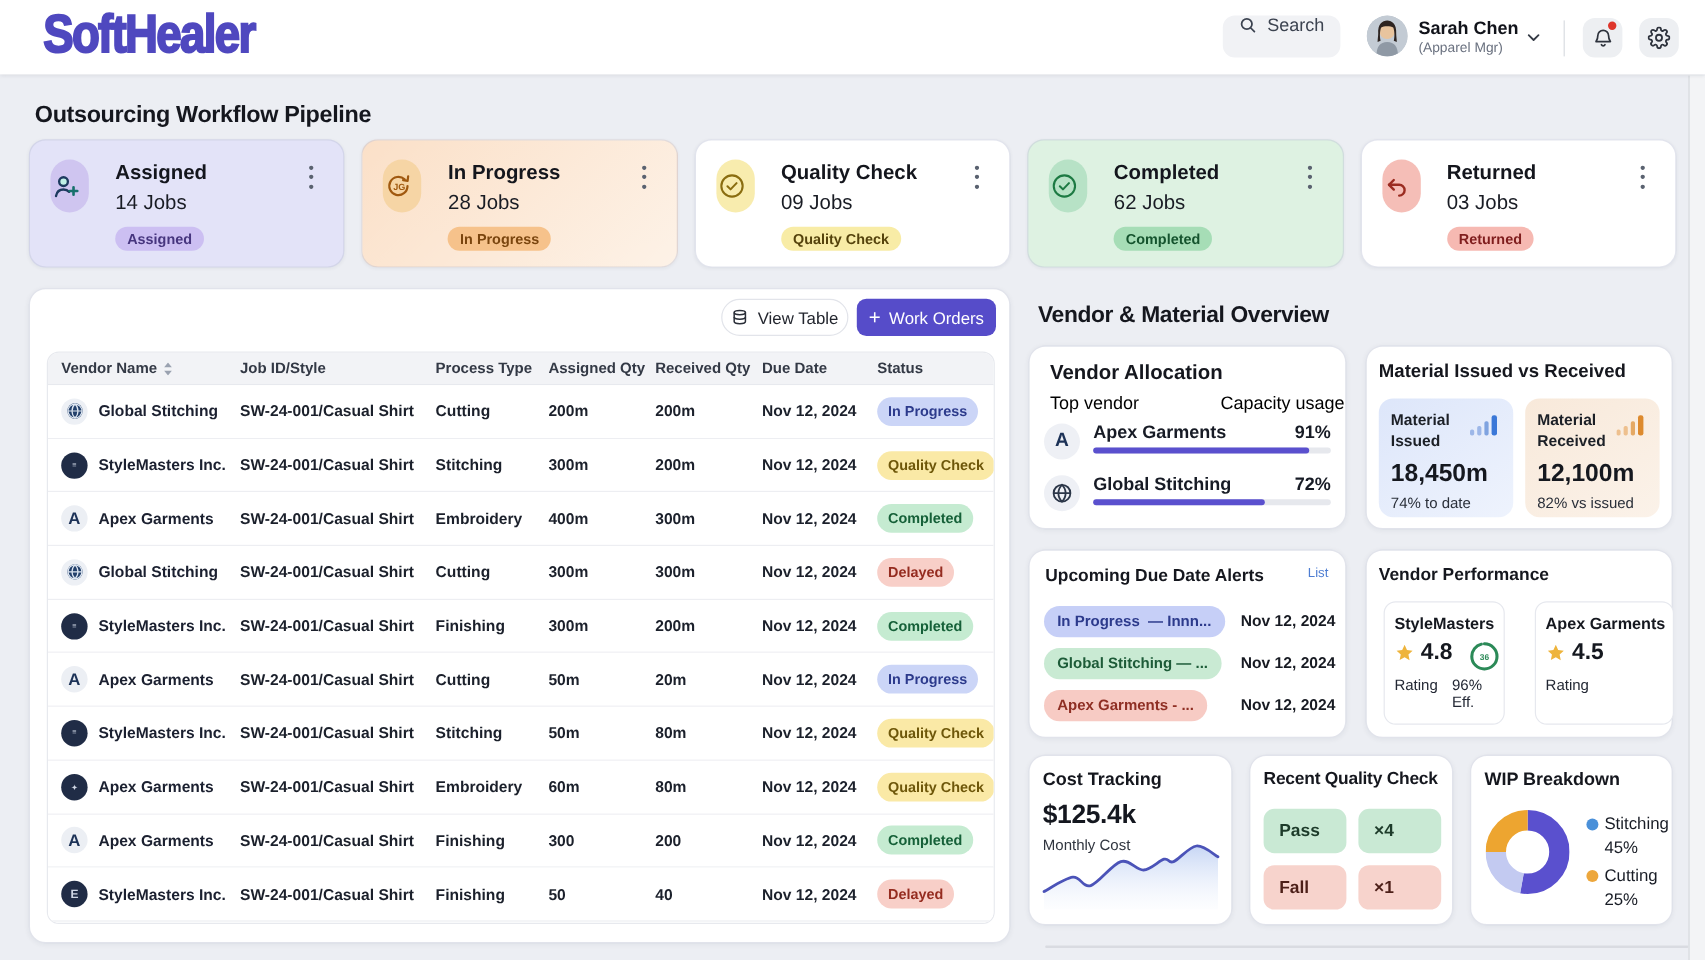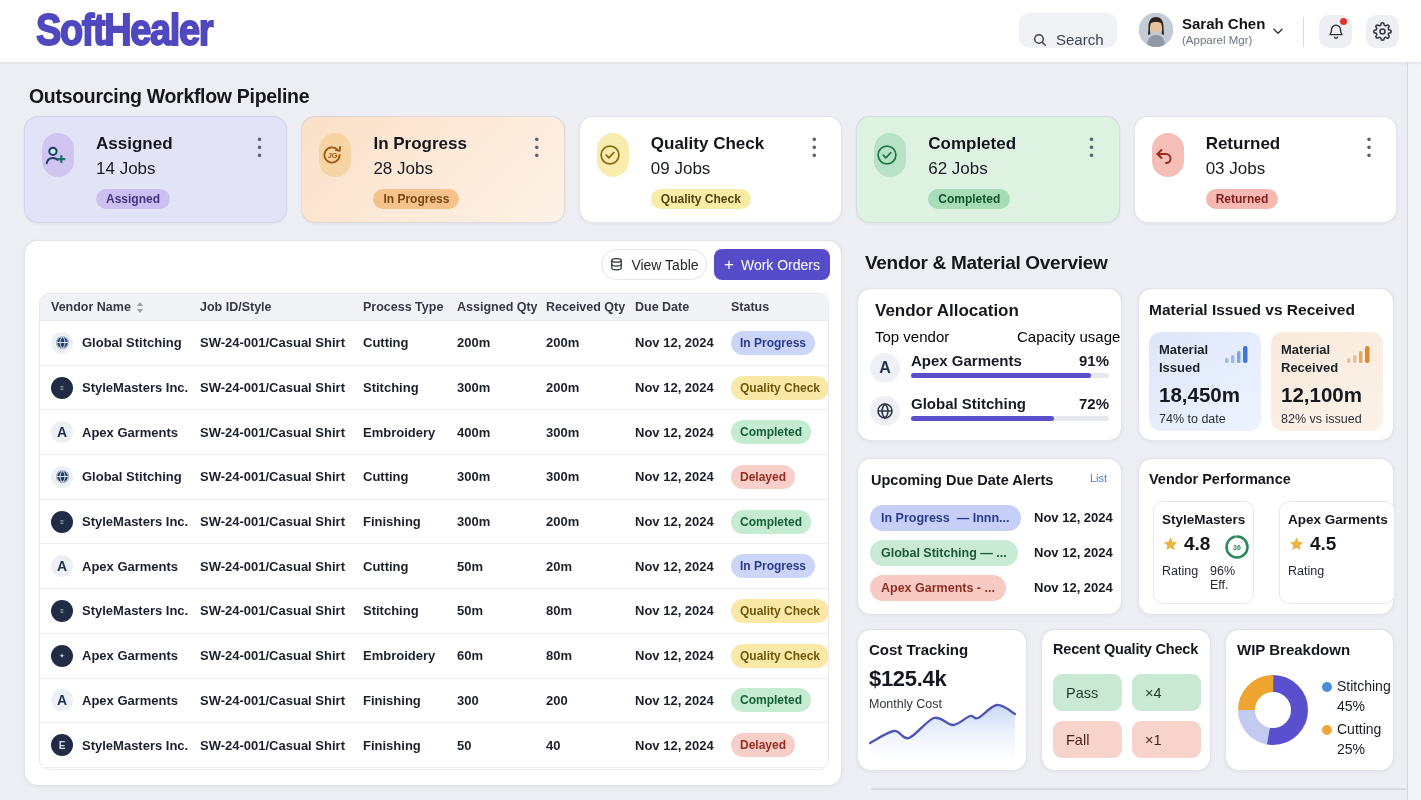--- a/index.html
+++ b/index.html
@@ -2,21 +2,21 @@
 <html><head>
 <meta charset="utf-8">
 <style>
 * { margin:0; padding:0; box-sizing:border-box; }
 html,body { width:1421px; height:800px; overflow:hidden; }
 body { font-family:"Liberation Sans", sans-serif; background:#eceef3; color:#14171f; position:relative; }
 
 
 .header { position:absolute; left:0; top:0; width:1421px; height:62px; background:#fff; box-shadow:0 1px 3px rgba(20,25,40,.08); z-index:5; }
 .logo { position:absolute; left:36px; top:5px; font-size:38px; font-weight:bold; color:#4f48bf; letter-spacing:-1.4px; -webkit-text-stroke:1.5px #4f48bf; transform:scaleY(1.17); transform-origin:0 0; }
-.searchbtn { position:absolute; left:1019px; top:13px; width:98px; height:35px; background:#f1f2f5; border-radius:10px; display:flex; align-items:flex-end; gap:8px; padding-left:13px; color:#3c4350; font-size:15px; }
+.searchbtn { position:absolute; left:1019px; top:13px; width:98px; height:35px; background:#f1f2f5; border-radius:10px; display:flex; align-items:flex-start; gap:8px; padding-left:13px; color:#3c4350; font-size:15px; }
 .avatar { position:absolute; left:1139px; top:13px; width:34px; height:34px; border-radius:50%; overflow:hidden; background:#b6bfc9; }
 .uname { position:absolute; left:1182px; top:15px; font-size:15px; font-weight:bold; color:#11131a; }
 .urole { position:absolute; left:1182px; top:34px; font-size:11.5px; color:#6b7280; }
 .chev { position:absolute; left:1271px; top:24px; }
 .hdiv { position:absolute; left:1303px; top:17px; width:1px; height:30px; background:#d9dce1; }
 .iconbtn { position:absolute; top:15px; width:33px; height:33px; background:#edeff2; border-radius:10px; display:flex; align-items:center; justify-content:center; }
 .belldot { position:absolute; right:5px; top:3px; width:7px; height:7px; border-radius:50%; background:#de352b; }
 
 
 .h1 { position:absolute; left:29px; top:85px; font-size:19.5px; font-weight:bold; color:#15171e; letter-spacing:-.3px; }
@@ -109,21 +109,21 @@
 .vp .score { position:absolute; left:8px; top:31px; font-size:19px; font-weight:bold; color:#15181f; display:flex; align-items:center; gap:5px; }
 .vp .rl { position:absolute; left:8px; top:62px; font-size:12.5px; color:#232834; }
 .vp .eff { position:absolute; left:56px; top:62px; font-size:12.5px; color:#232834; }
 
 .rc5 .ct,.rc7 .ct { position:absolute; left:11px; top:11px; font-size:15px; }
 .rc6 .ct { position:absolute; left:11px; top:11px; font-size:14.5px; letter-spacing:-.2px; }
 .cost-num { position:absolute; left:11px; top:36px; font-size:22px; font-weight:bold; letter-spacing:-.3px; }
 .cost-sub { position:absolute; left:11px; top:67px; font-size:12.5px; color:#30353f; }
 .costchart { position:absolute; left:9px; top:72px; }
 
-.qcell { position:absolute; width:69px; height:37px; border-radius:9px; display:flex; align-items:center; padding-left:13px; font-size:14.5px; font-weight:400; }
+.qcell { position:absolute; width:69px; height:37px; border-radius:9px; display:flex; align-items:center; padding-left:13px; font-size:14.5px; font-weight:700; }
 .qgreen { background:#c9e9d4; color:#1d3b2a; }
 .qred { background:#f7d3cc; color:#4c1f18; }
 
 .legdot { position:absolute; width:10px; height:10px; border-radius:50%; }
 .legtx { position:absolute; font-size:14px; font-weight:500; color:#181c25; line-height:20px; }
 
 .bline { position:absolute; left:871px; top:788px; width:536px; height:2px; background:#d9dbe1; border-radius:1px; }
 .scroll { position:absolute; left:1407px; top:63px; width:14px; height:737px; background:#f3f4f6; border-left:1px solid #d4d7dd; }
 </style>
 </head>

